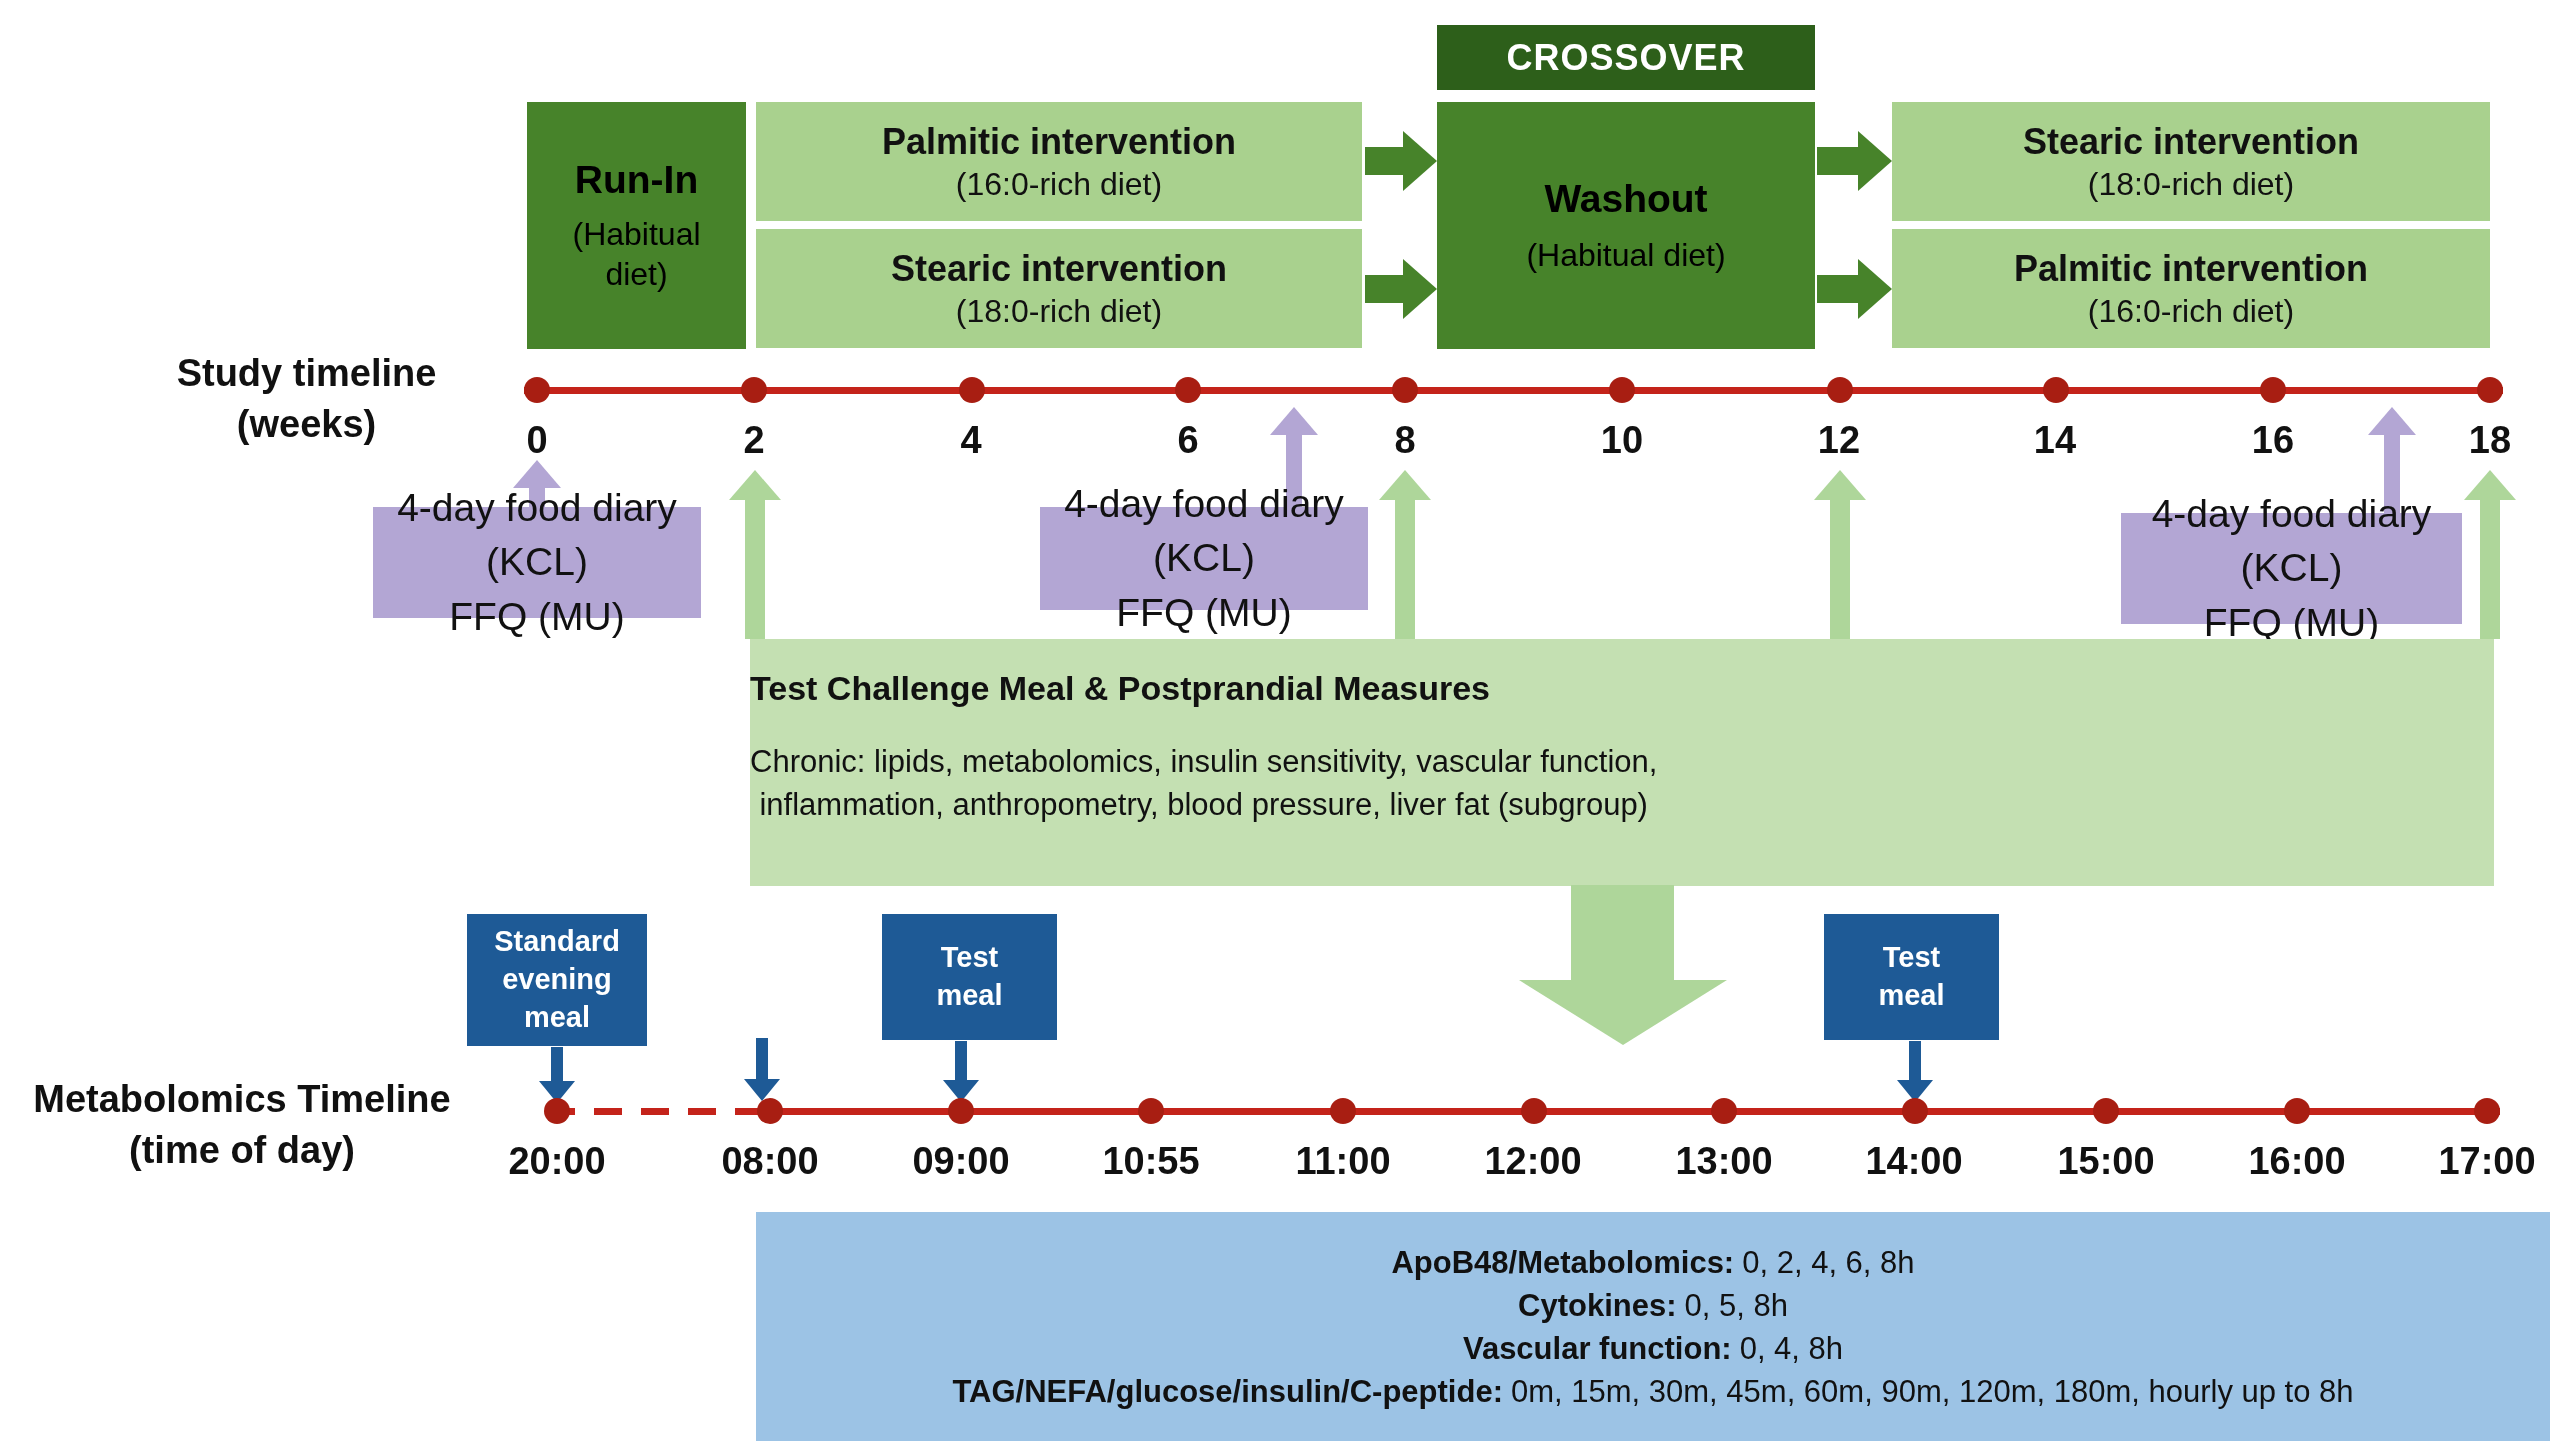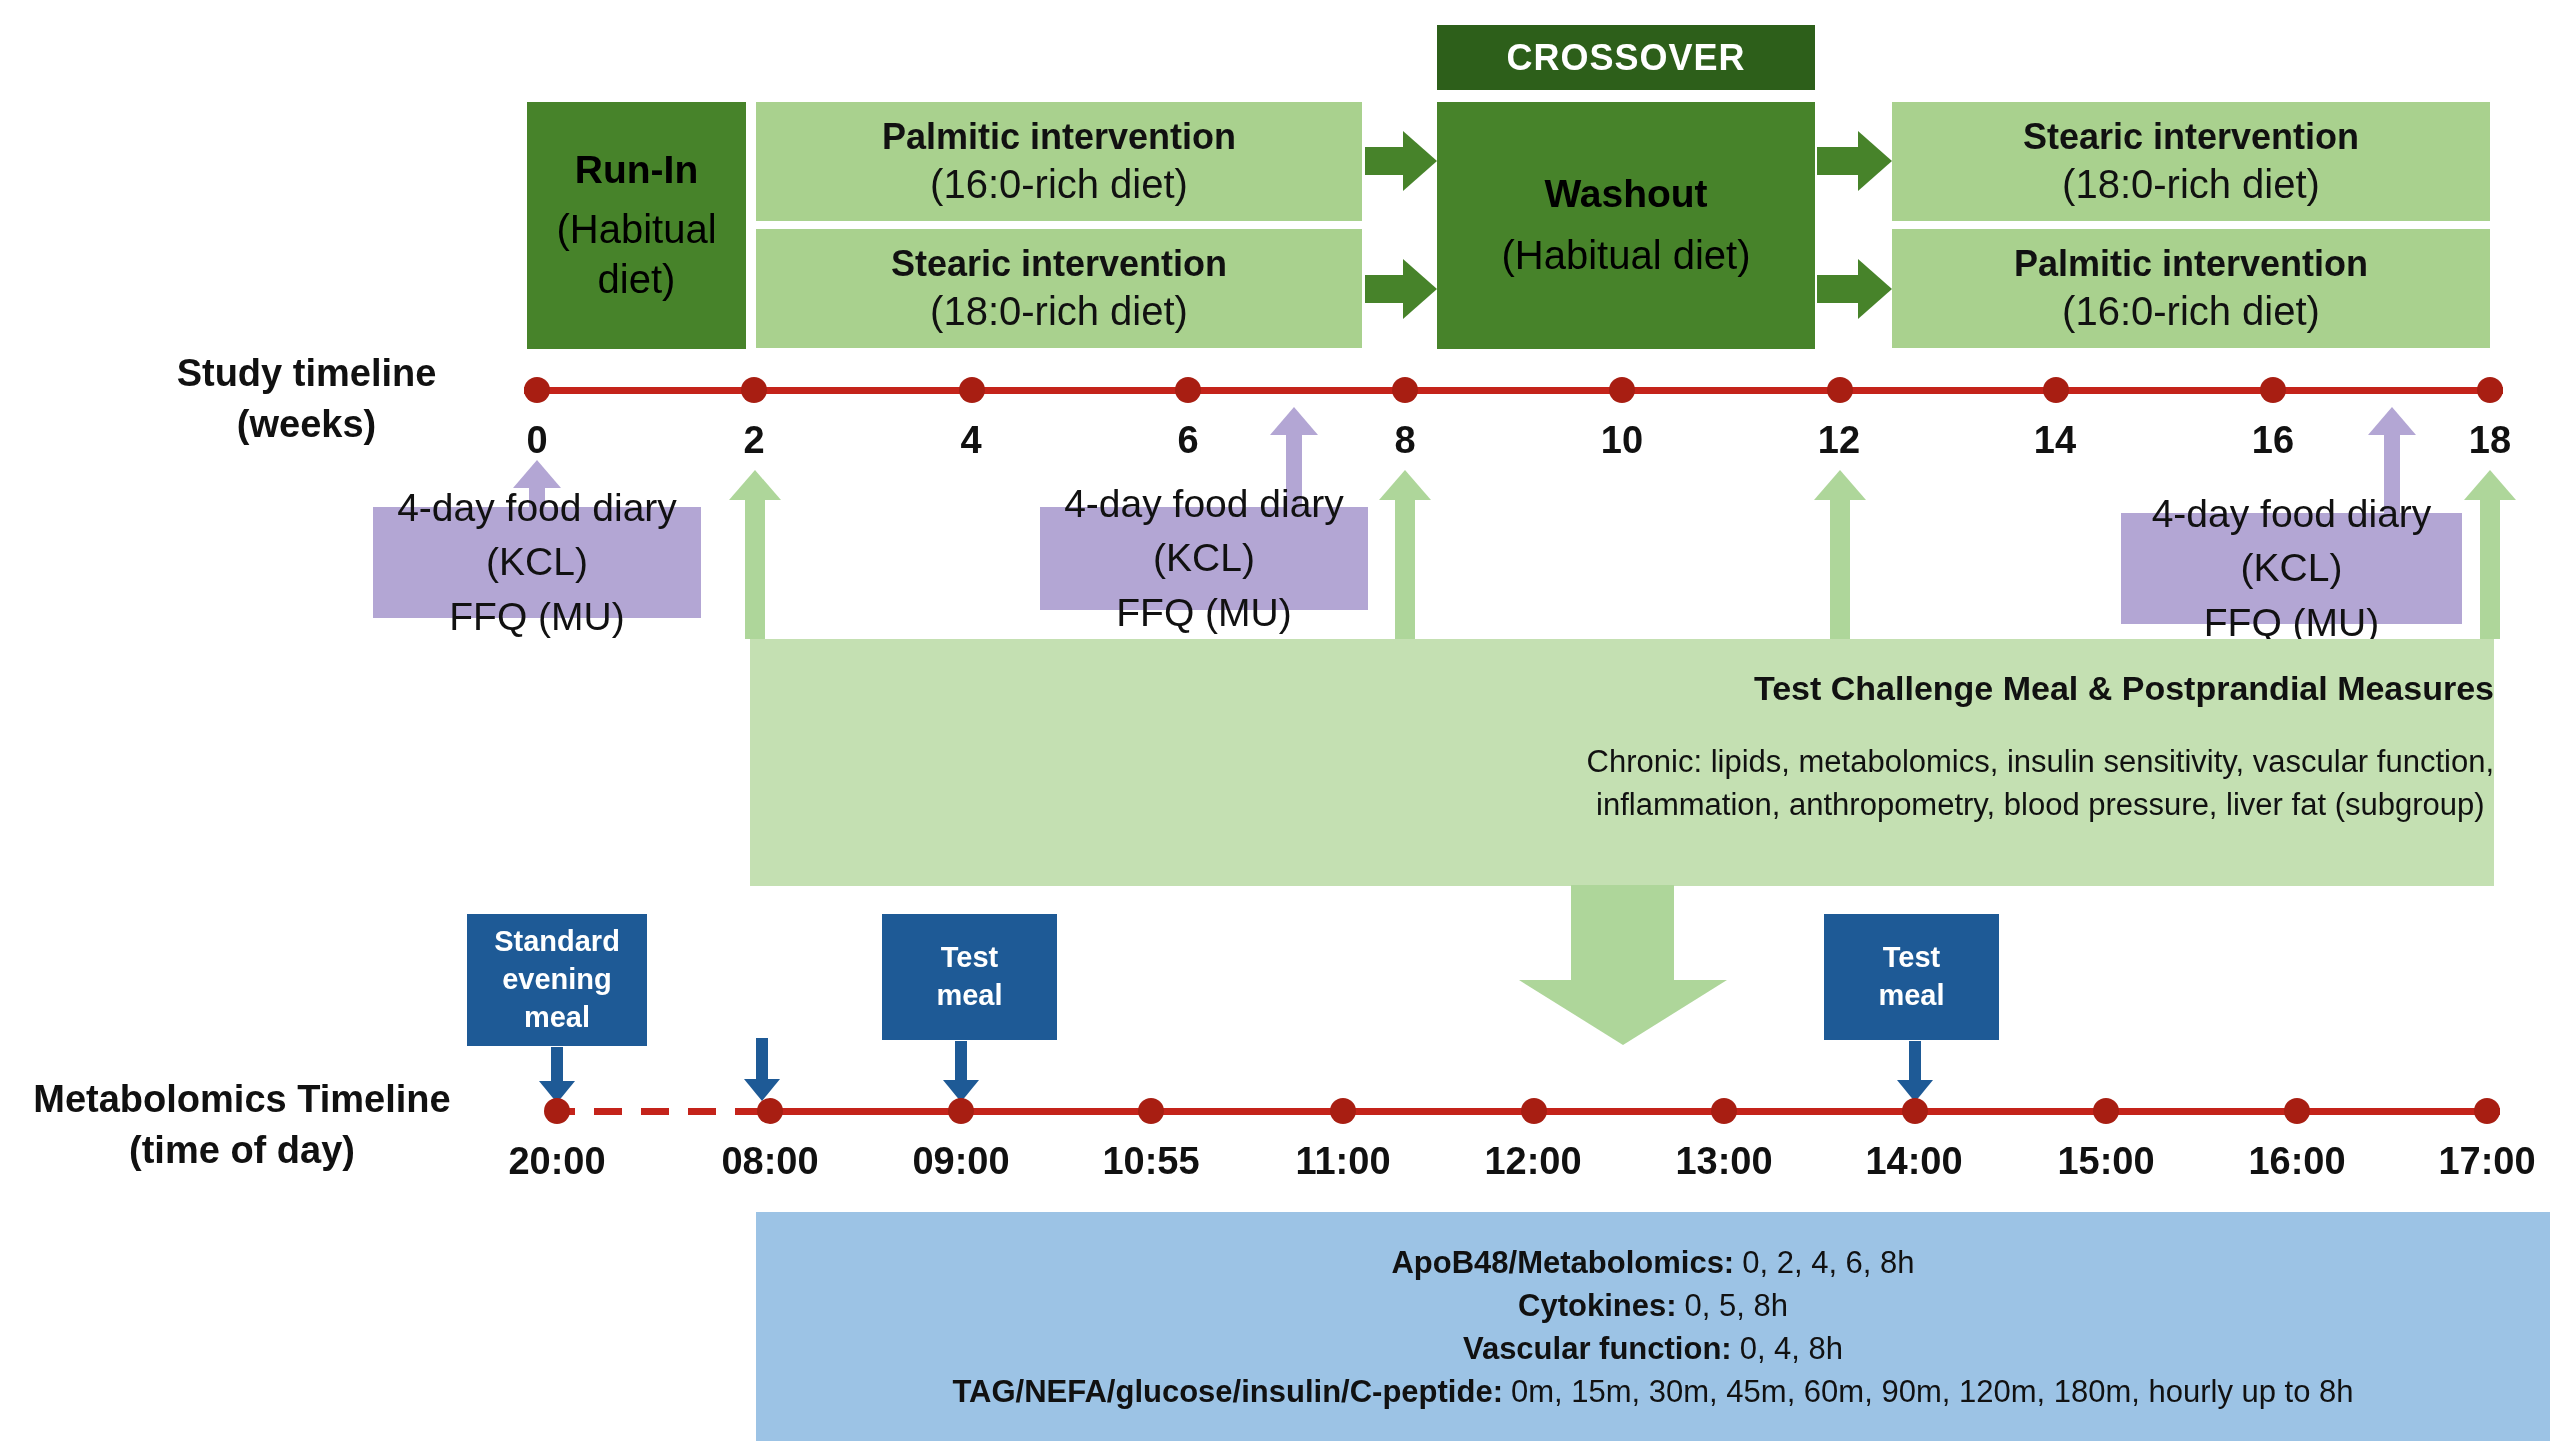--- a/index.html
+++ b/index.html
@@ -11,21 +11,21 @@
 
   .dg   { background:#47832a; color:#000000; }      
   .ddg  { background:#2d5f1a; color:#ffffff; }      
   .lg   { background:#a9d18e; color:#111111; }      
   .plg  { background:#c4e0b2; color:#111111; }      
   .pur  { background:#b3a6d4; color:#111111; }      
   .dblu { background:#1e5a96; color:#ffffff; }      
   .lblu { background:#9cc3e5; color:#1f4e79; }      
 
   .box-title { font-weight:bold; font-size:36px; line-height:1.25; }
-  .box-sub   { font-size:40px; line-height:1.25; }
+  .box-sub   { font-size:32px; line-height:1.25; }
   .big-title { font-weight:bold; font-size:39px; line-height:1.2; }
 
   .axis-label { position:absolute; font-size:38px; font-weight:bold; color:#111; text-align:center; line-height:1.35; }
   .tick-label { position:absolute; font-size:38px; font-weight:bold; color:#111; text-align:center; }
 
   .tl-line { position:absolute; height:7px; background:#c4231a; }
   .tl-dash { position:absolute; height:7px;
              background:repeating-linear-gradient(90deg,#c4231a 0 28px, transparent 28px 47px); }
   .dot { position:absolute; width:26px; height:26px; border-radius:50%; background:#a81e12; }
 
@@ -172,21 +172,21 @@
     </div>
   <div class="up-arrow up-green" style="left:1814px;top:470px;">
       <div class="head"></div>
       <div class="shaft" style="height:139px;"></div>
     </div>
   <div class="up-arrow up-green" style="left:2464px;top:470px;">
       <div class="head"></div>
       <div class="shaft" style="height:139px;"></div>
     </div>
 
-  <div class="abs plg" style="left:750px;top:639px;width:1744px;height:247px;display:flex;flex-direction:column;align-items:flex-end;padding-top:30px;gap:32px;">
+  <div class="abs plg" style="left:750px;top:639px;width:1744px;height:247px;display:flex;flex-direction:column;align-items:flex-start;padding-top:30px;gap:32px;">
     <div style="font-size:34px;font-weight:bold;">Test Challenge Meal &amp; Postprandial Measures</div>
     <div class="pre" style="font-size:31px;line-height:1.4;text-align:center;">Chronic: lipids, metabolomics, insulin sensitivity, vascular function,
 inflammation, anthropometry, blood pressure, liver fat (subgroup)</div>
   </div>
 
   <div class="big-shaft"></div>
   <div class="big-head"></div>
 
   <div class="abs vc dblu event-text pre" style="left:467px;top:914px;width:180px;height:132px;">Standard
 evening

